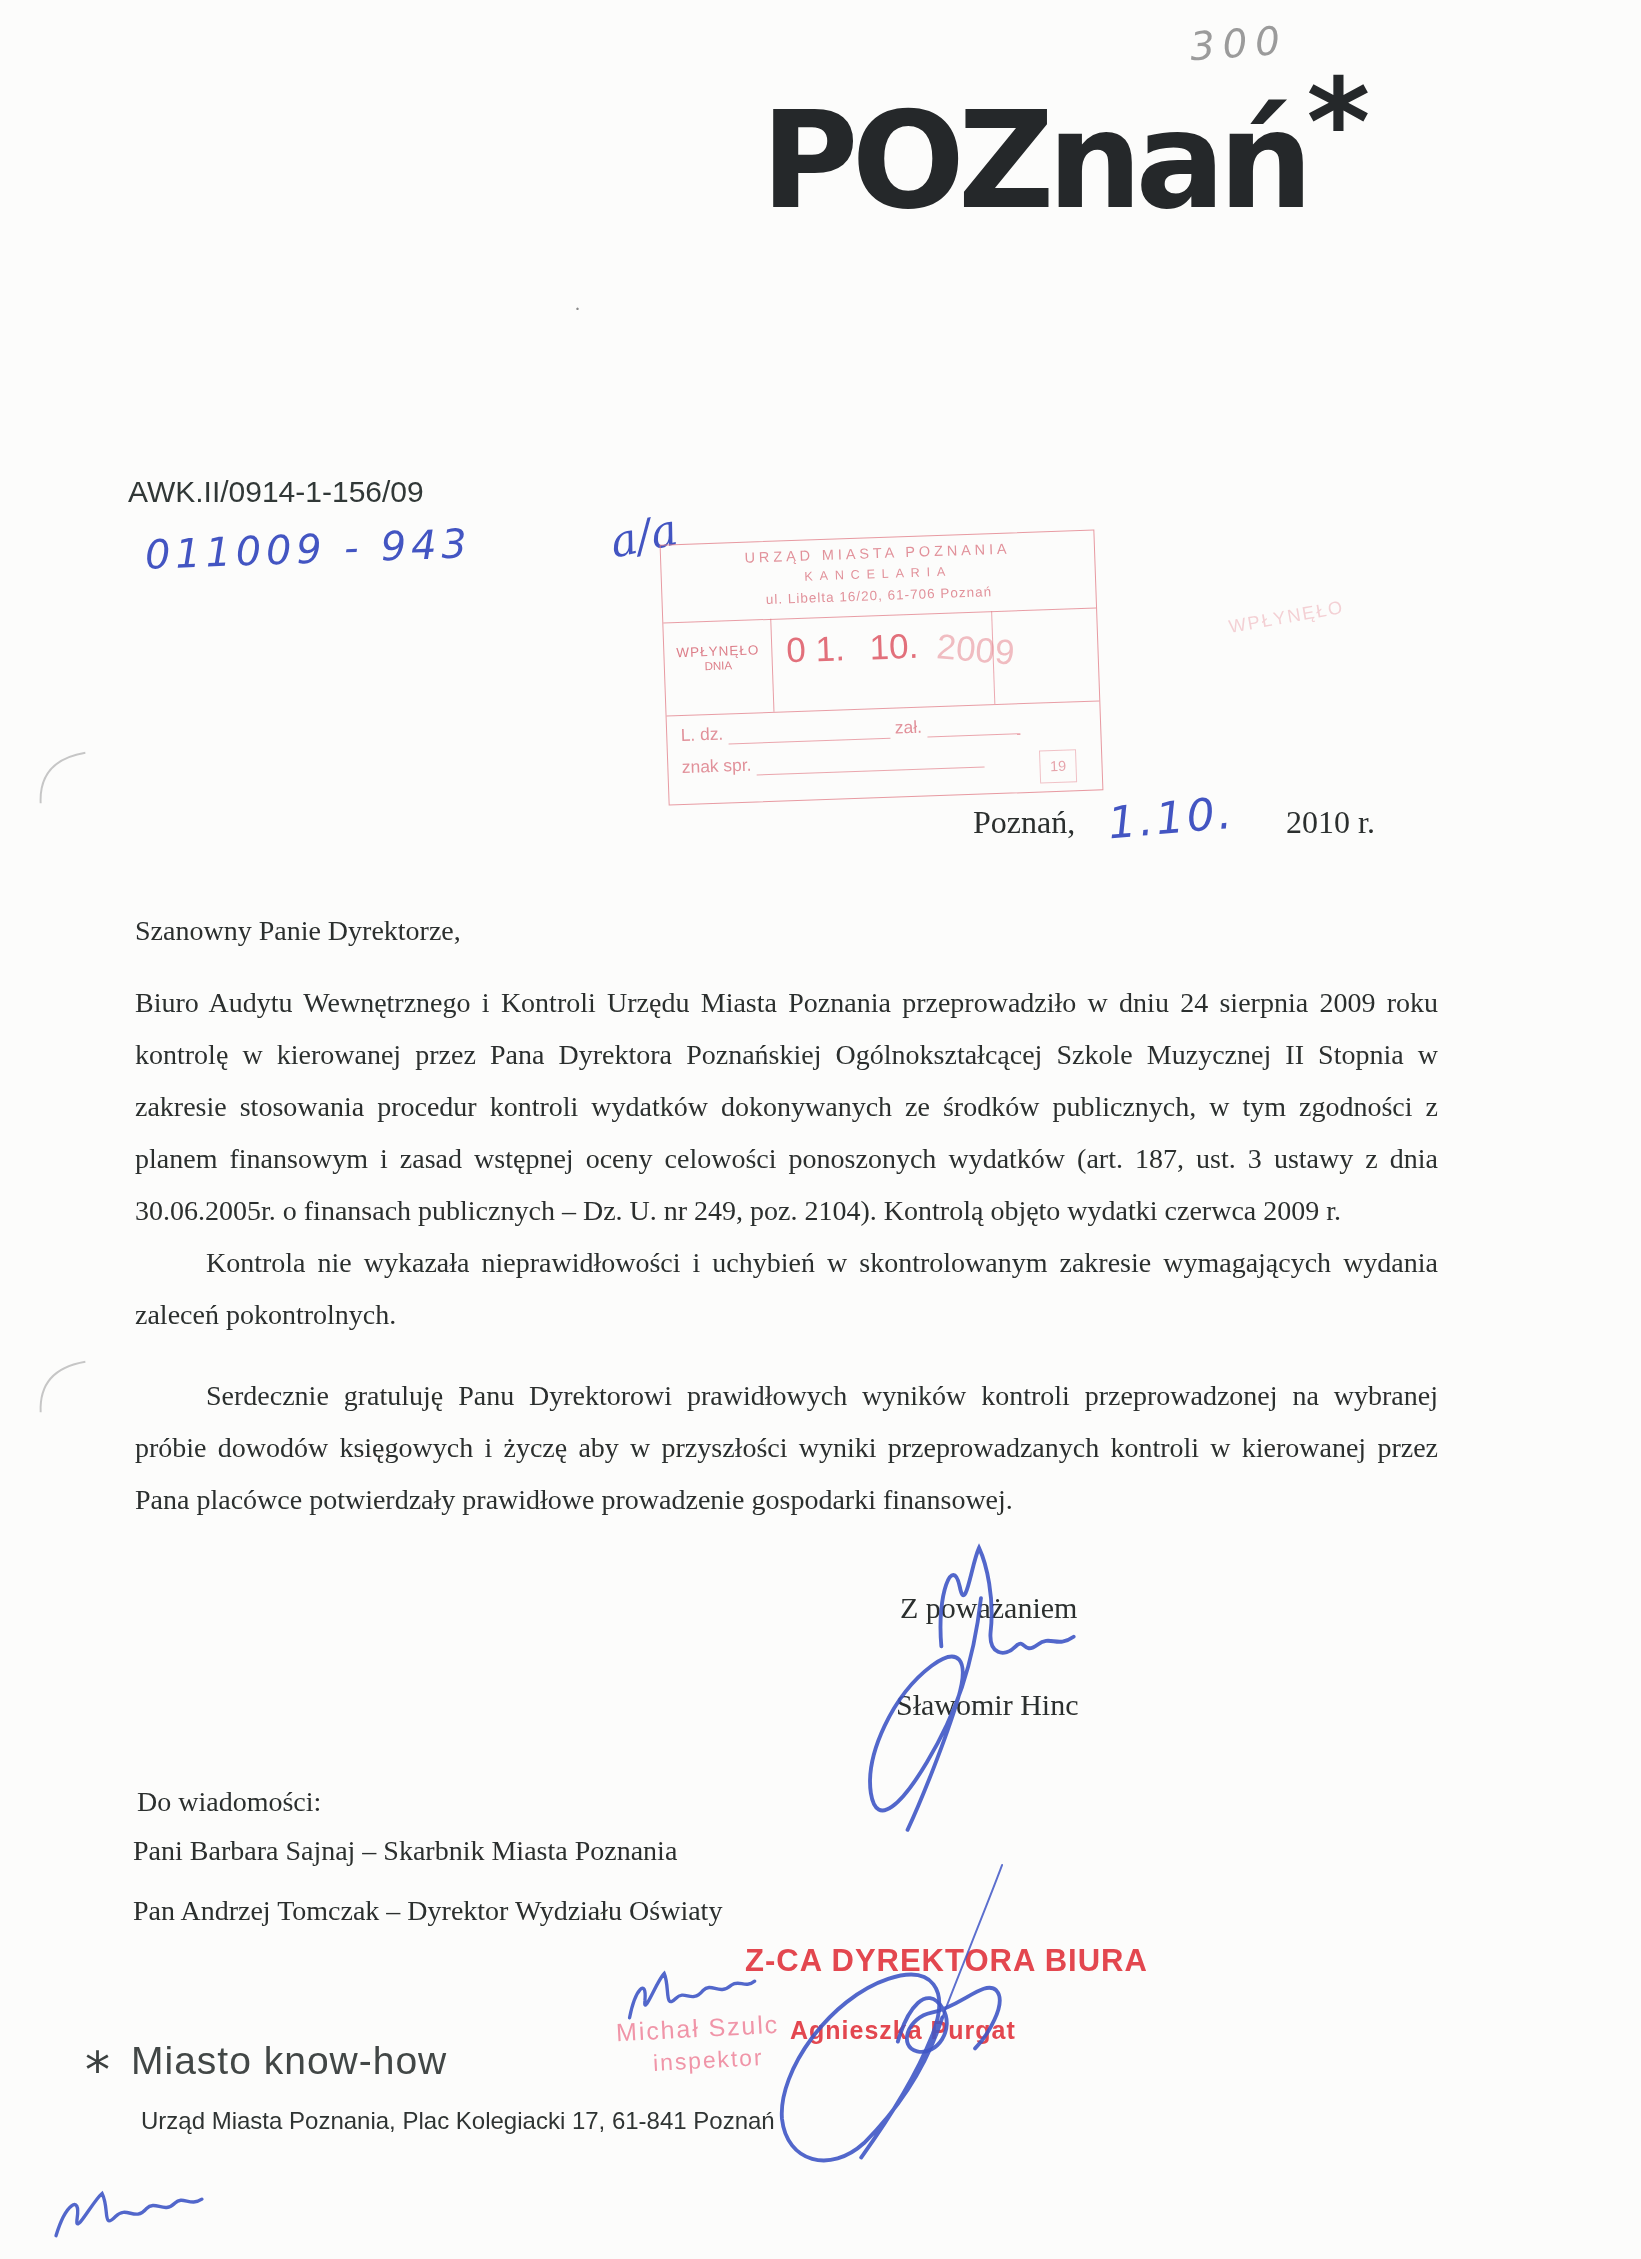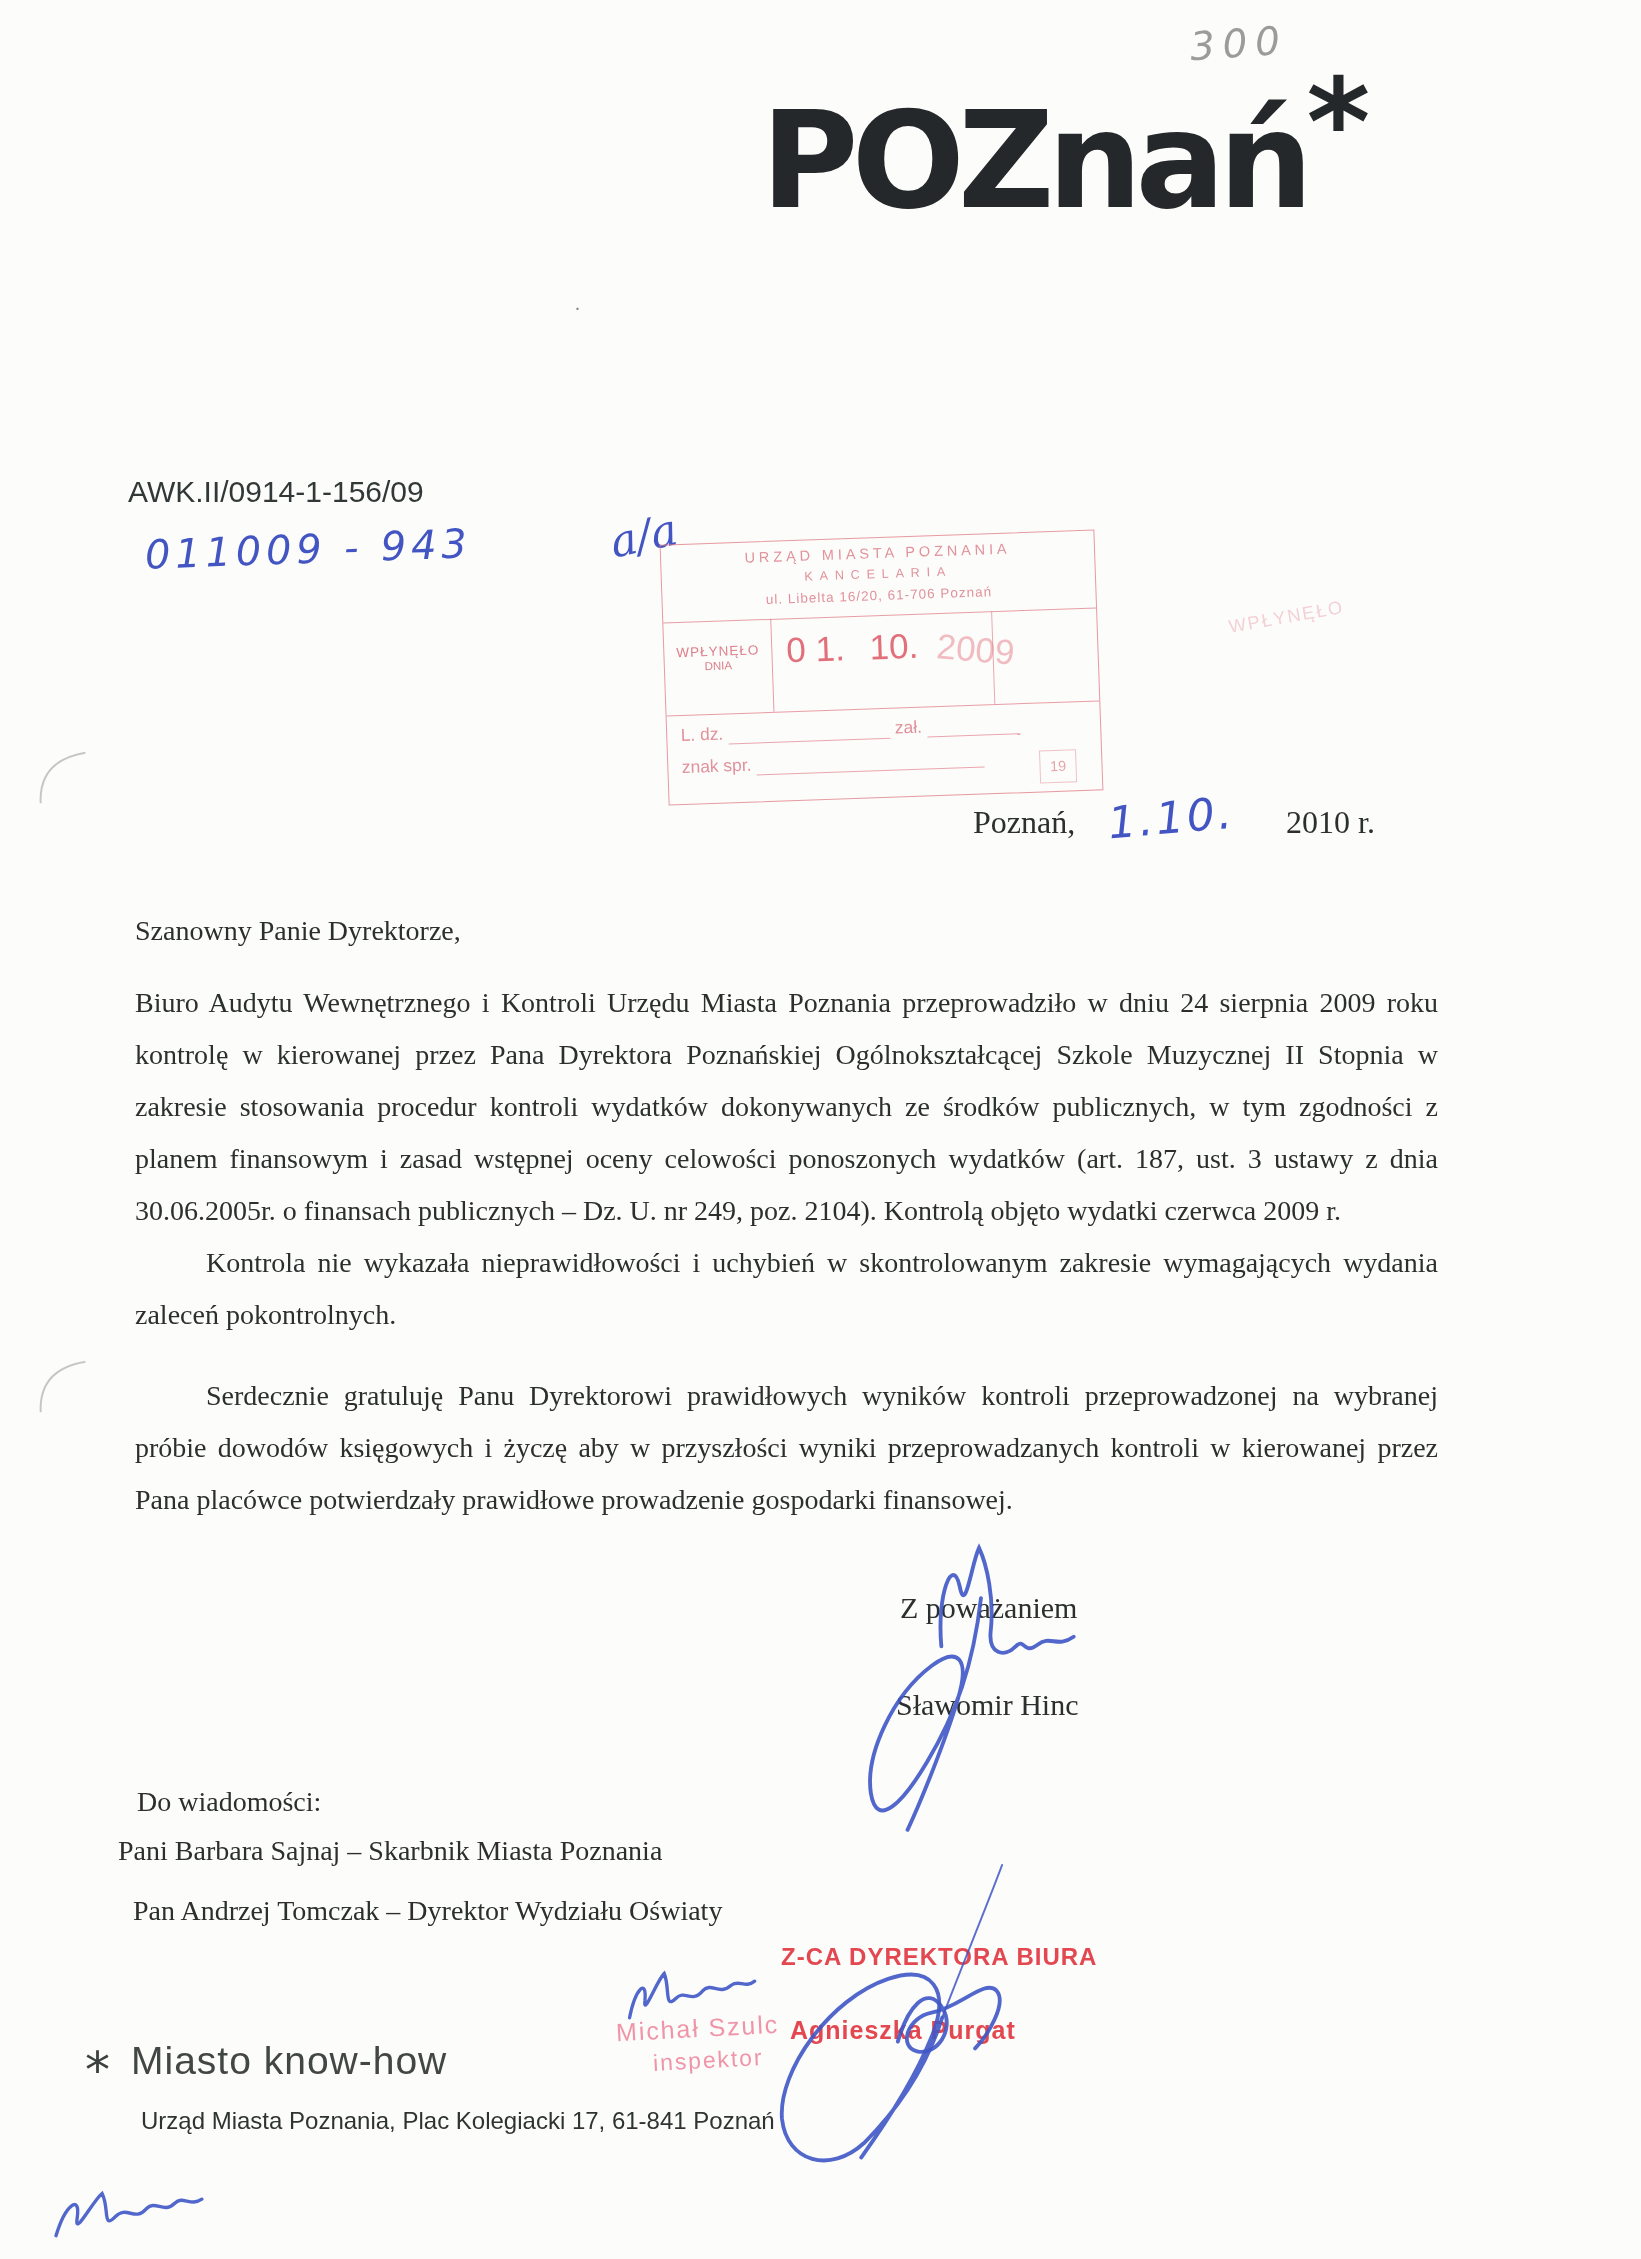--- a/index.html
+++ b/index.html
@@ -67,26 +67,26 @@
   .body-text p{margin:0;}
   .p-indent{text-indent:71px;}
   .p3{margin-top:29px !important;}
 
   
   .valediction{left:900px;top:1591px;font-size:30px;z-index:2;}
   .signatory{left:896px;top:1688px;font-size:30px;z-index:2;}
 
   
   .cc-label{left:137px;top:1786px;font-size:28px;}
-  .cc-item1{left:118px;top:1835px;font-size:28px;}
+  .cc-item1{left:133px;top:1835px;font-size:28px;}
   .cc-item2{left:133px;top:1895px;font-size:28px;}
 
   
   .stamp-deputy-title{left:745px;top:1943px;font-family:"Liberation Sans",sans-serif;font-weight:bold;
-    font-size:24px;color:#e3474f;letter-spacing:1px;z-index:2;margin-left:36px;}
+    font-size:31px;color:#e3474f;letter-spacing:1px;z-index:2;}
   .stamp-deputy-name{left:790px;top:2016px;font-family:"Liberation Sans",sans-serif;font-weight:bold;
     font-size:25px;color:#e3474f;letter-spacing:1px;z-index:2;}
   .stamp-inspector-name{left:616px;top:2014px;font-family:"Liberation Sans",sans-serif;
     font-size:25px;color:#f095a8;transform:rotate(-3deg);letter-spacing:1.9px;z-index:2;}
   .stamp-inspector-title{left:653px;top:2047px;font-family:"Liberation Sans",sans-serif;
     font-size:23px;color:#f095a8;transform:rotate(-3deg);letter-spacing:1.9px;z-index:2;}
 
   
   .footer-star{left:85px;top:2045px;font-family:"DejaVu Sans",sans-serif;font-size:50px;color:#3c4140;line-height:1;}
   .footer-slogan{left:131px;top:2039px;font-family:"Liberation Sans",sans-serif;font-size:39px;

